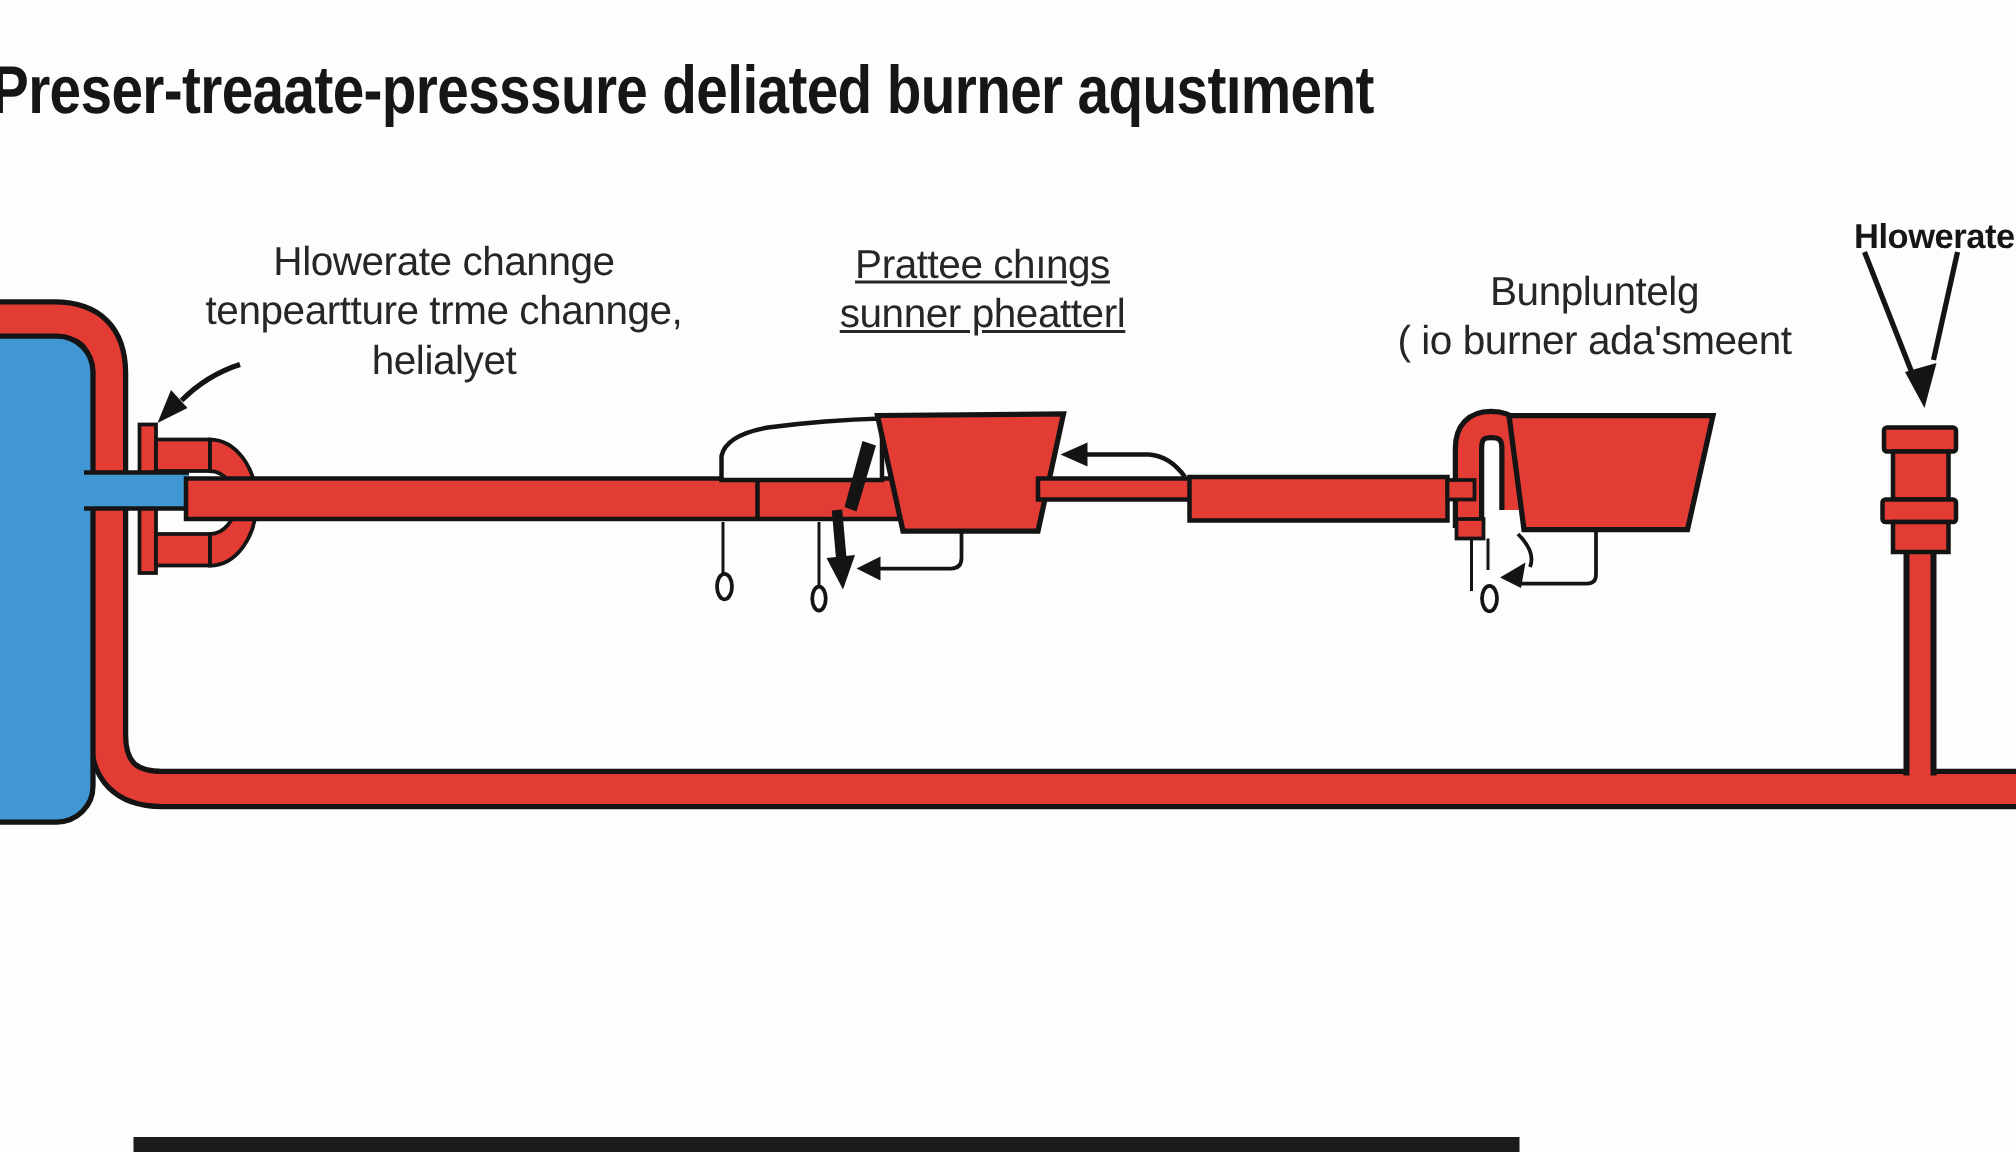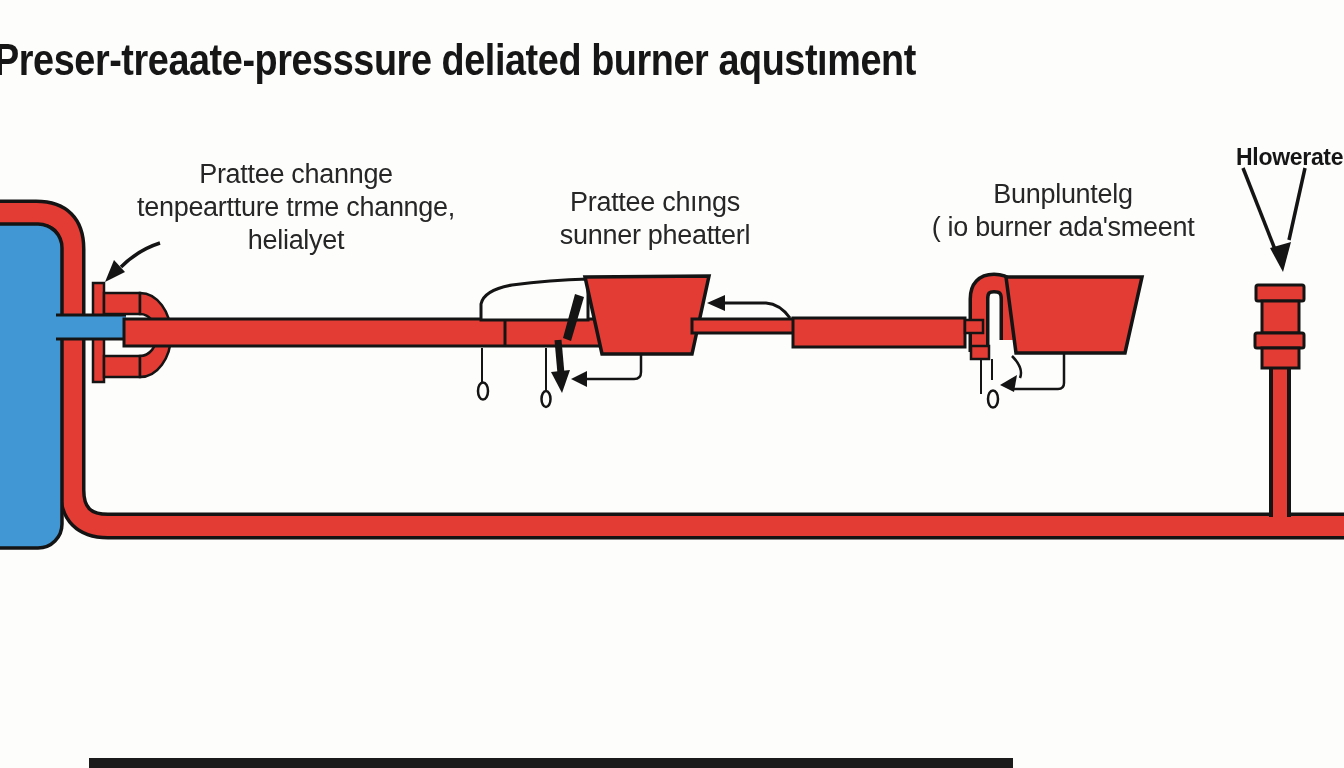--- a/index.html
+++ b/index.html
@@ -15,21 +15,21 @@
     font-size:45px;font-weight:700;color:#161616;
     white-space:nowrap;letter-spacing:-0.5px;
     transform:scaleX(0.84);transform-origin:left center;
   }
   .lbl{
     position:absolute;color:#262626;font-size:27px;line-height:33px;
     text-align:center;white-space:nowrap;letter-spacing:-0.3px;
   }
   .lbl .ln{display:block;}
   #lbl-pressure{left:296px;top:158px;transform:translateX(-50%);}
-  #lbl-prattee{left:655px;top:186px;transform:translateX(-50%);}
+  #lbl-prattee{left:655px;top:160px;transform:translateX(-50%);text-decoration:underline;}
   #lbl-burner{left:1063px;top:178px;transform:translateX(-50%);}
   #lbl-flow{
     position:absolute;left:1236px;top:144px;color:#161616;
     font-size:23px;font-weight:700;white-space:nowrap;letter-spacing:-0.3px;
   }
 </style>
 </head>
 <body>
 
 <div class="stage">
@@ -138,21 +138,21 @@
       <path d="M160,243 Q138,250 121,267" fill="none" stroke="#141414" stroke-width="3.5"></path>
       <polygon points="105,282 125,272 114,260" fill="#141414"></polygon>
     </g>
 
     <rect x="89" y="758" width="924" height="10" fill="#1b1b1b"></rect>
   </svg>
 
   <div class="title">Preser-treaate-presssure deliated burner aqustıment</div>
 
   <div class="lbl" id="lbl-pressure">
-    <span class="ln">Prattee channge</span>
+    <span class="ln">Hlowerate channge</span>
     <span class="ln">tenpeartture trme channge,</span>
     <span class="ln">helialyet</span>
   </div>
 
   <div class="lbl" id="lbl-prattee">
     <span class="ln">Prattee chıngs</span>
     <span class="ln">sunner pheatterl</span>
   </div>
 
   <div class="lbl" id="lbl-burner">

